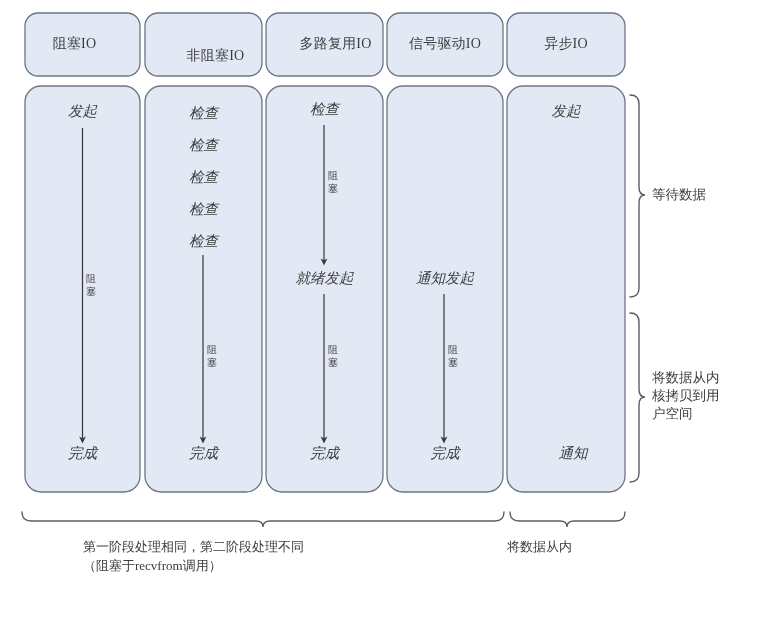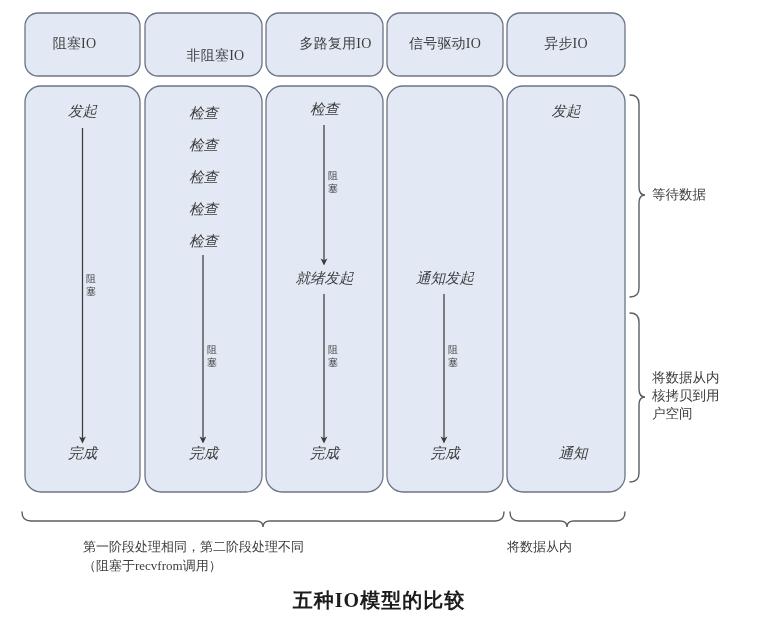--- a/index.html
+++ b/index.html
@@ -167,15 +167,14 @@
 
   <div class="lbl brace-label" style="left:652px; top:186px; width:100px; text-align:left;">等待数据</div>
   <div class="lbl brace-label" style="left:652px; top:369px; width:100px; text-align:left;">将数据从内
 核拷贝到用
 户空间</div>
 
   <div class="lbl bottom-note" style="left:83px; top:538px; width:360px;">第一阶段处理相同，第二阶段处理不同
 （阻塞于recvfrom调用）</div>
   <div class="lbl bottom-note" style="left:507px; top:538px; width:120px;">将数据从内</div>
 
-  <div class="lbl figure-title" style="left:0px; top:589px; width:758px;">五种IO模型的比较</div>
 
 </div>
 
 </body></html>

